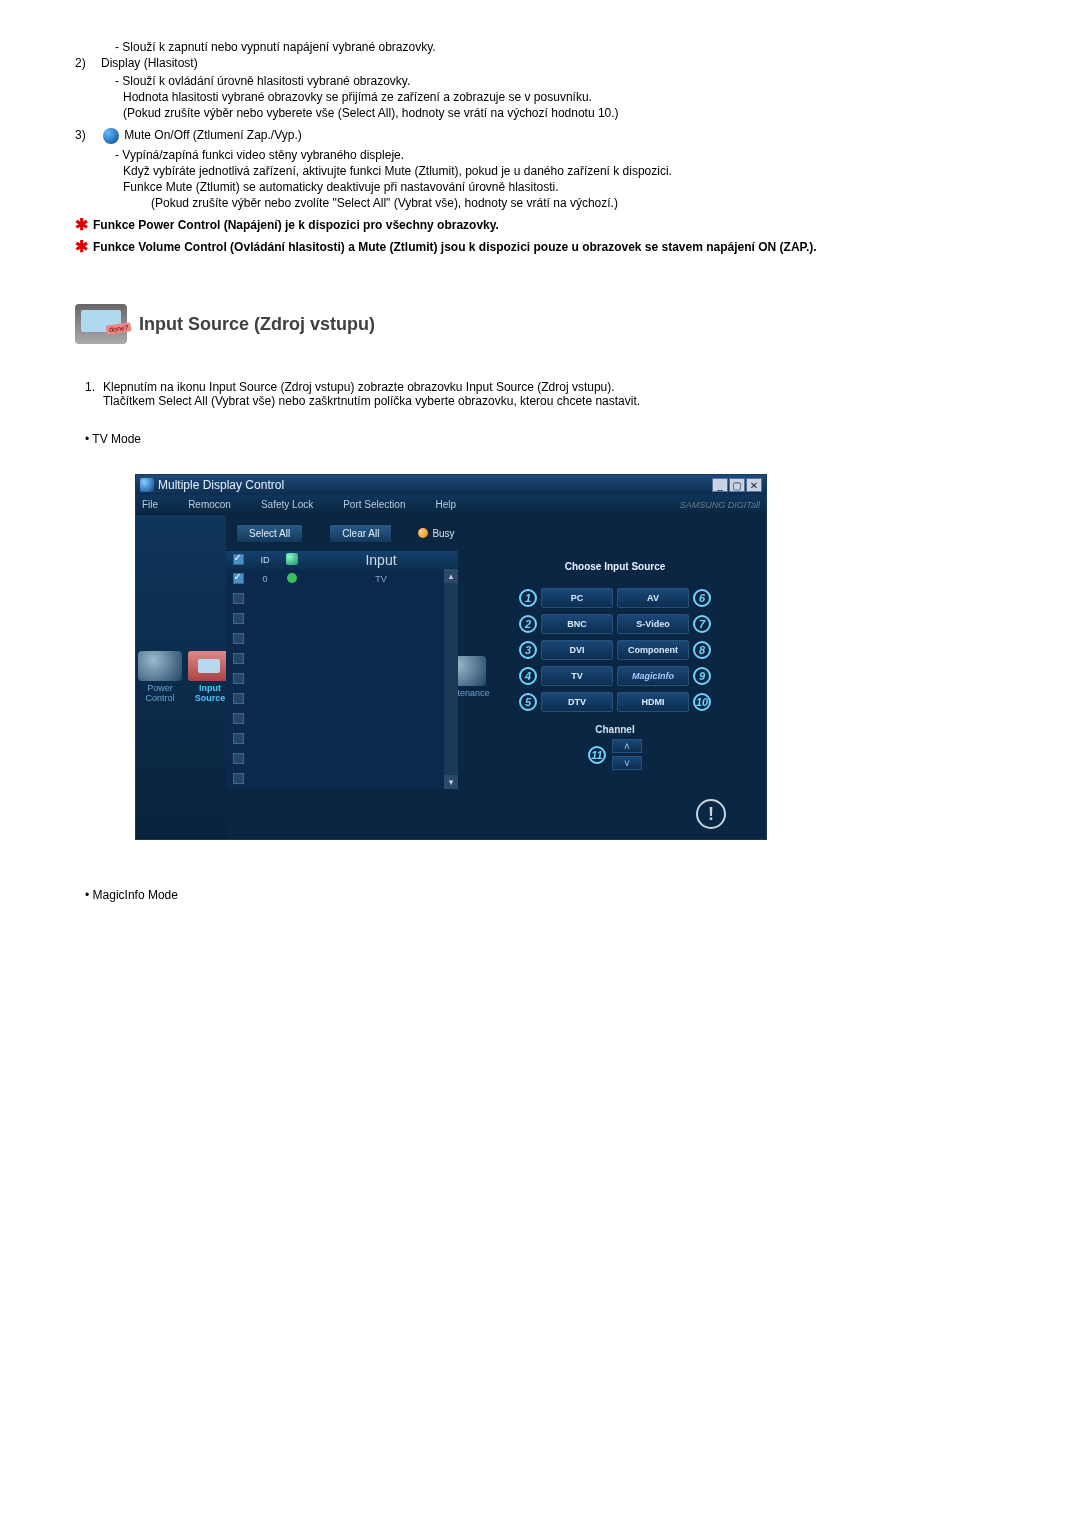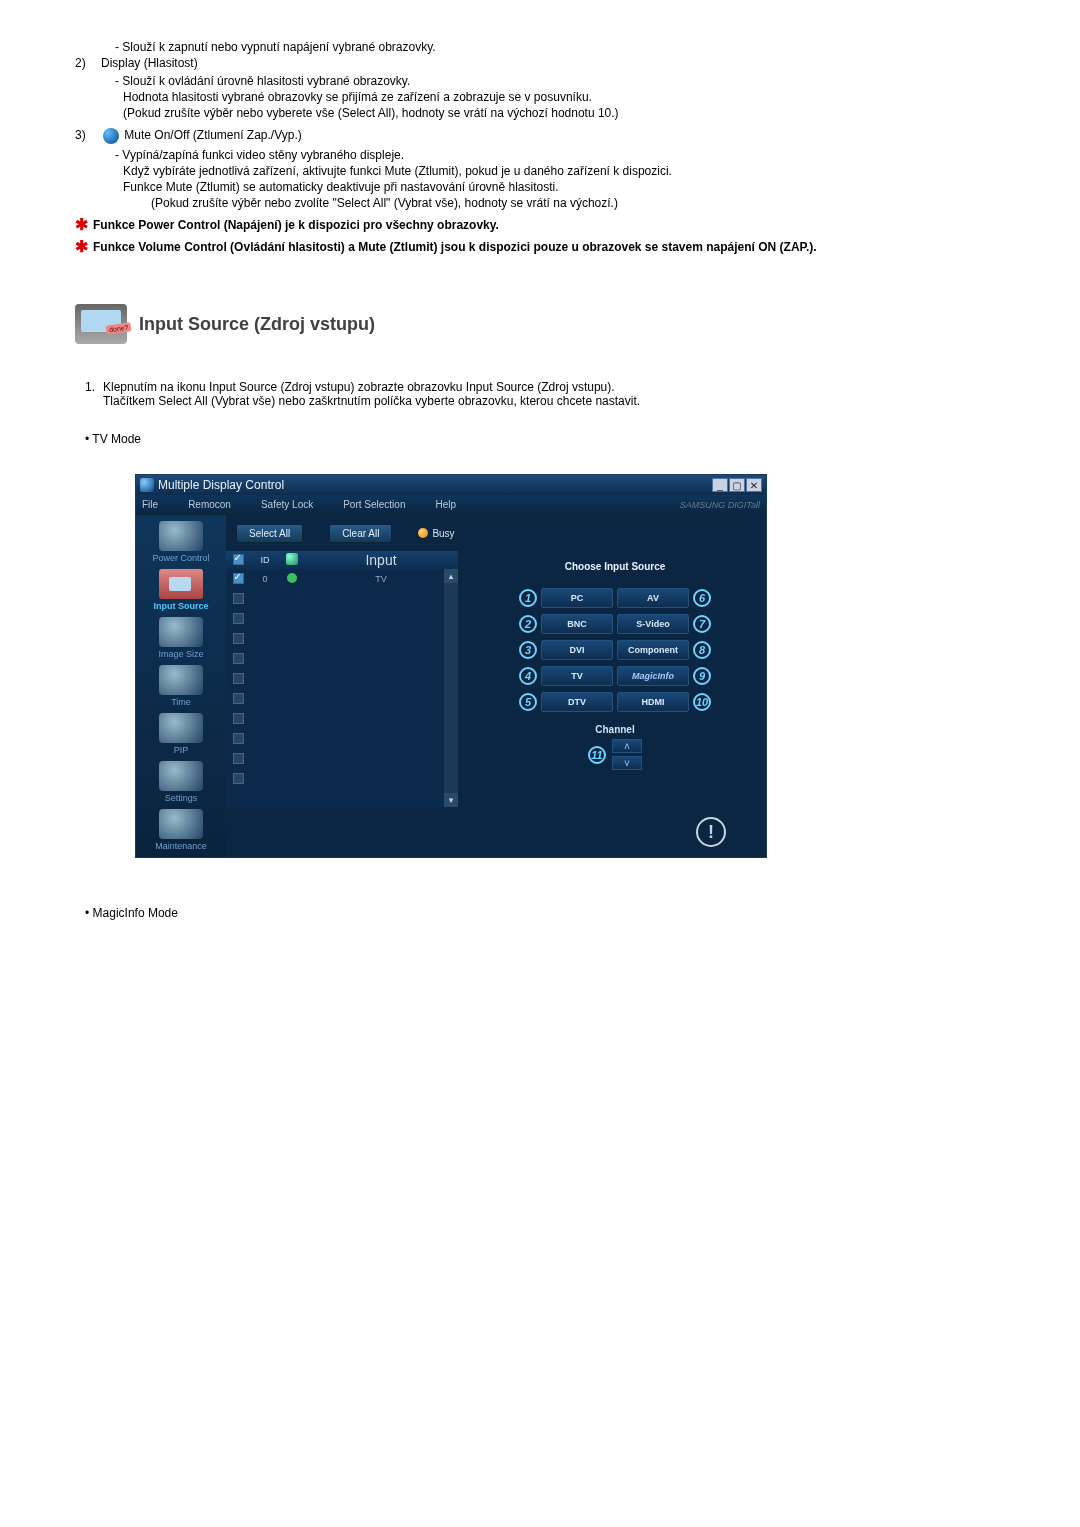--- a/index.html
+++ b/index.html
@@ -62,21 +62,21 @@
   .menubar {
     background: linear-gradient(#0f355a, #0a2642);
     height: 20px; display: flex; align-items: center; padding: 0 6px; gap: 30px;
     border-bottom: 1px solid #0a2438;
   }
   .menubar .mitem { color: #b8cadb; }
   .menubar .brand { margin-left: auto; color: #6a7a8a; font-style: italic; font-size: 9px; }
   .app-body { display: flex; }
   .sidebar {
     width: 90px; background: linear-gradient(#0f355a, #09233c);
-    padding: 6px 2px; display: flex; flex-direction: column; align-items: center; gap: 6px;
+    padding: 6px 2px; display: flex; flex-direction: row; align-items: center; gap: 6px;
   }
   .side-item { text-align: center; width: 100%; }
   .side-icon {
     width: 44px; height: 30px; margin: 0 auto 2px auto;
     background: radial-gradient(circle at 35% 30%, #9bc, #246); border-radius: 4px;
   }
   .side-icon.sel {
     background: linear-gradient(#d88, #a44); border-radius: 3px; position: relative;
   }
   .side-icon.sel::after { content: ""; position: absolute; left: 10px; top: 8px; width: 22px; height: 14px; background: #b8d8f0; border-radius: 2px; }

